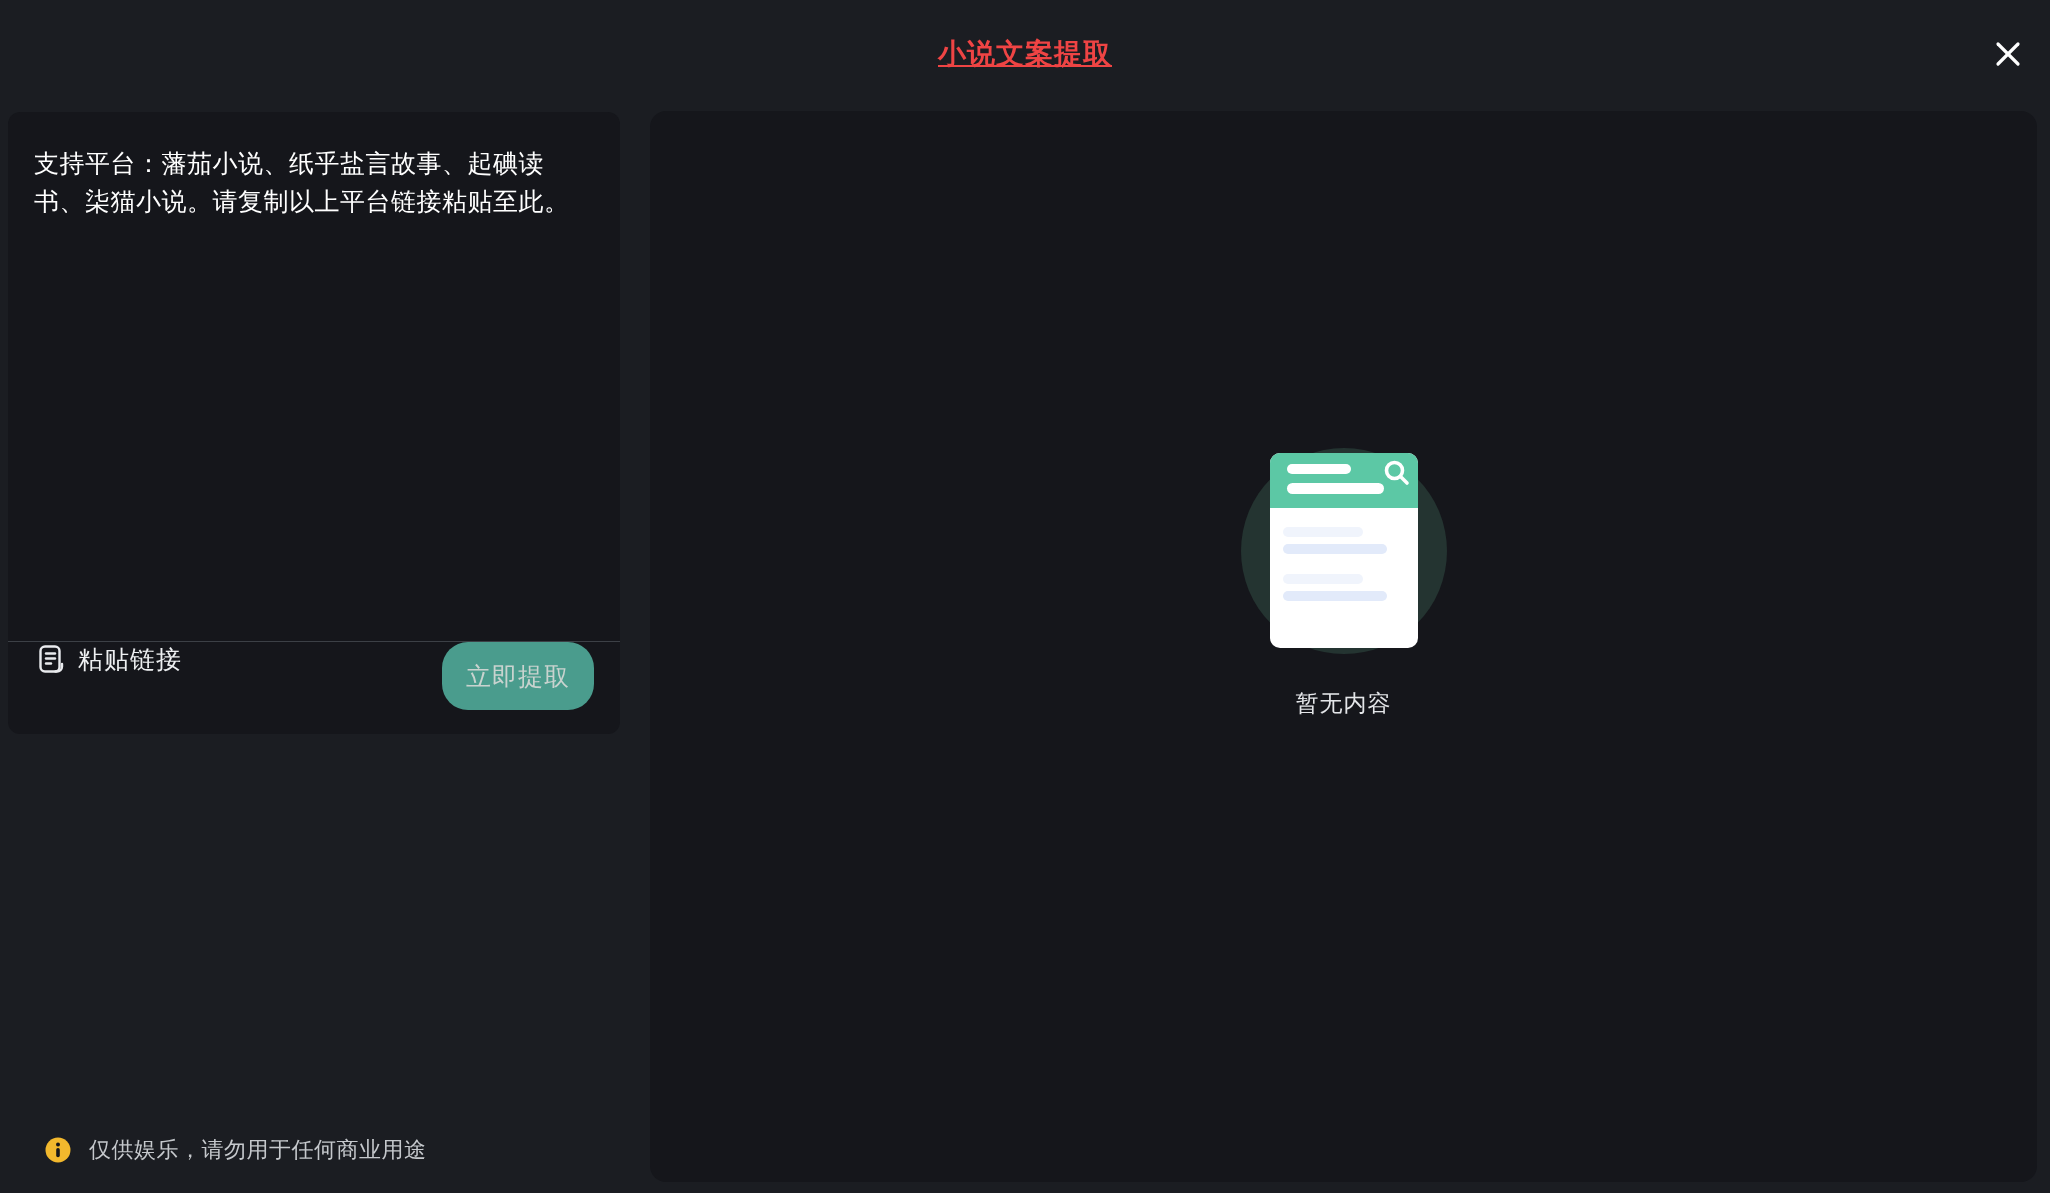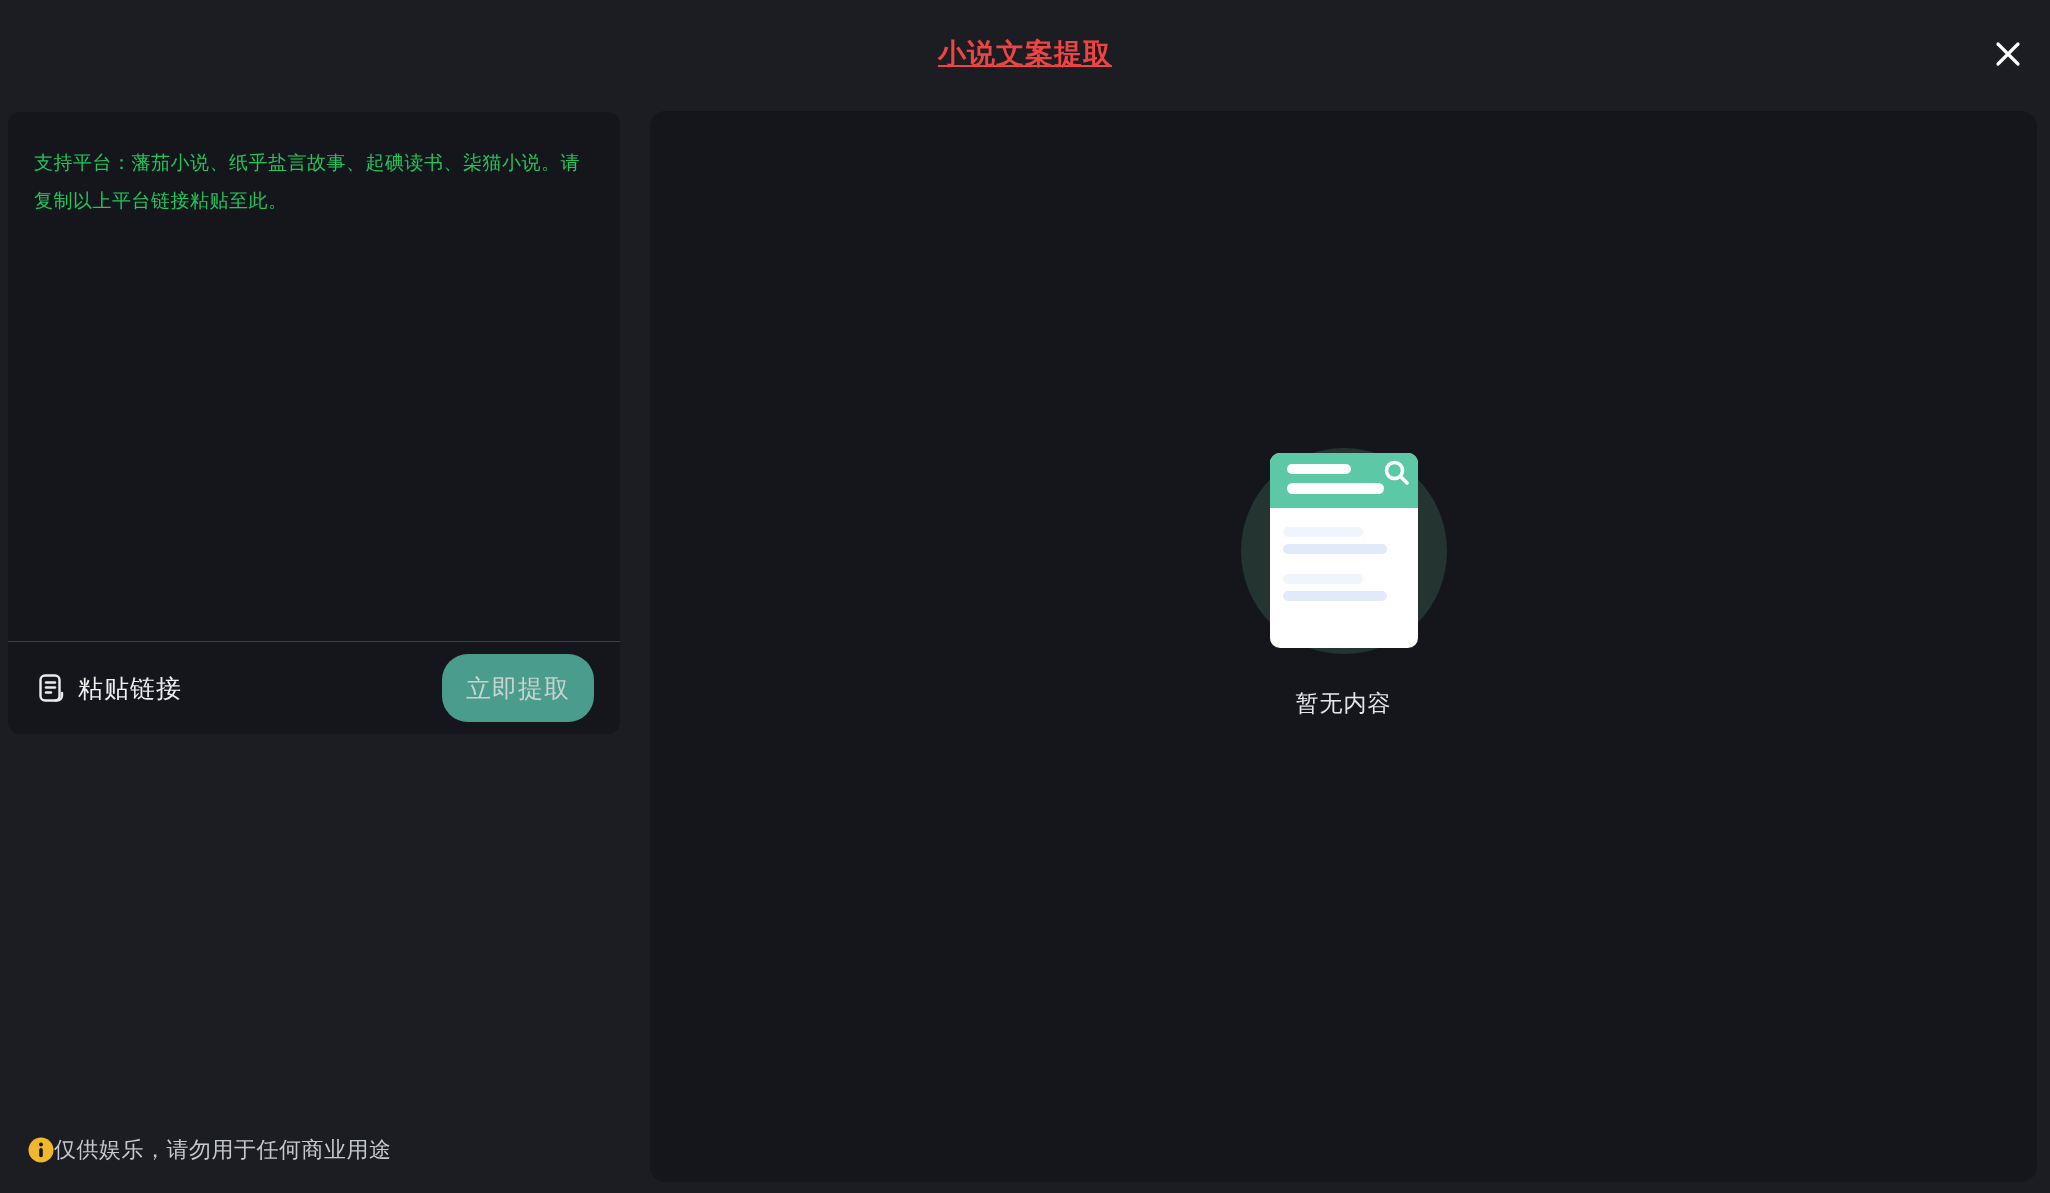--- a/index.html
+++ b/index.html
@@ -45,27 +45,27 @@
   }
   .tab-underline{
     position:absolute;left:50%;transform:translateX(-50%);
     bottom:4px;width:112px;height:6px;border-radius:3px;
     background:#4cb3a3;
   }
   .panel-body{
     padding:32px 26px 0 26px;
   }
   .support-text{
-    font-size:19px;line-height:38px;color:#22c55e;
+    font-size:25px;line-height:38px;color:#ffffff;
     letter-spacing:0.5px;
   }
   .panel-footer{
     position:absolute;left:0;right:0;bottom:0;height:93px;
     border-top:1px solid #3c4046;
-    display:flex;align-items:center;
+    display:flex;align-items:flex-start;
     padding:0 26px;box-sizing:border-box;
   }
   .paste-link{
     display:flex;align-items:center;gap:10px;
     cursor:pointer;background:transparent;border:none;padding:0;
   }
   .paste-label{
     font-size:25px;color:#eef0f2;letter-spacing:1px;
   }
   .extract-btn{
@@ -106,22 +106,22 @@
   .bbar{position:absolute;border-radius:5px;height:10px;left:13px;}
   .bbar-short{width:80px;background:#f0f4fc;}
   .bbar-long{width:104px;background:#e2eafa;}
   .bbar1{top:74px;} .bbar2{top:91px;} .bbar3{top:121px;} .bbar4{top:138px;}
   .empty-label{
     margin-top:32px;
     font-size:23px;color:#e4e6e9;letter-spacing:1px;
   }
   
   .disclaimer{
-    position:absolute;left:28px;top:1135px;
-    display:flex;align-items:center;
+    position:absolute;left:45px;top:1135px;
+    display:flex;align-items:center;gap:18px;
   }
   .disclaimer-text{
     font-size:22px;color:#c5c8cc;letter-spacing:0.5px;
   }
 </style>
 </head>
 <body>
 
 <div class="app">
 

